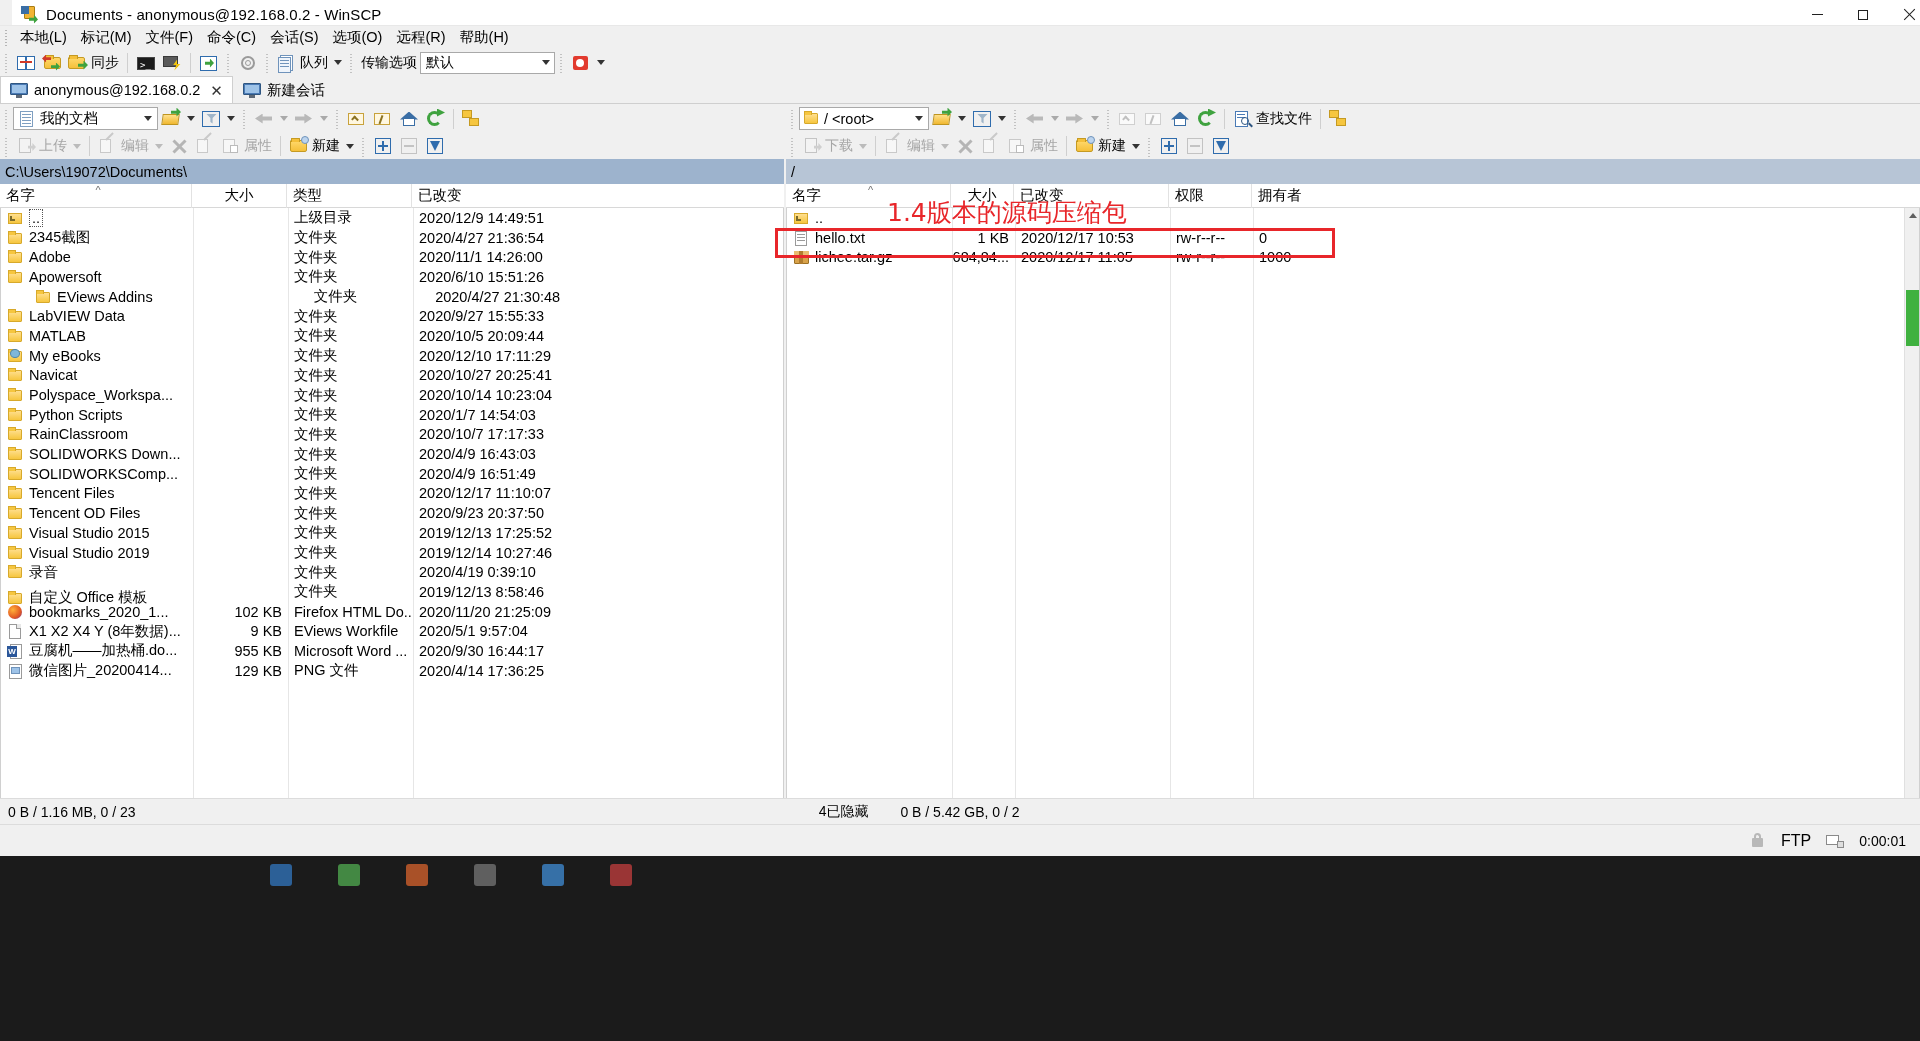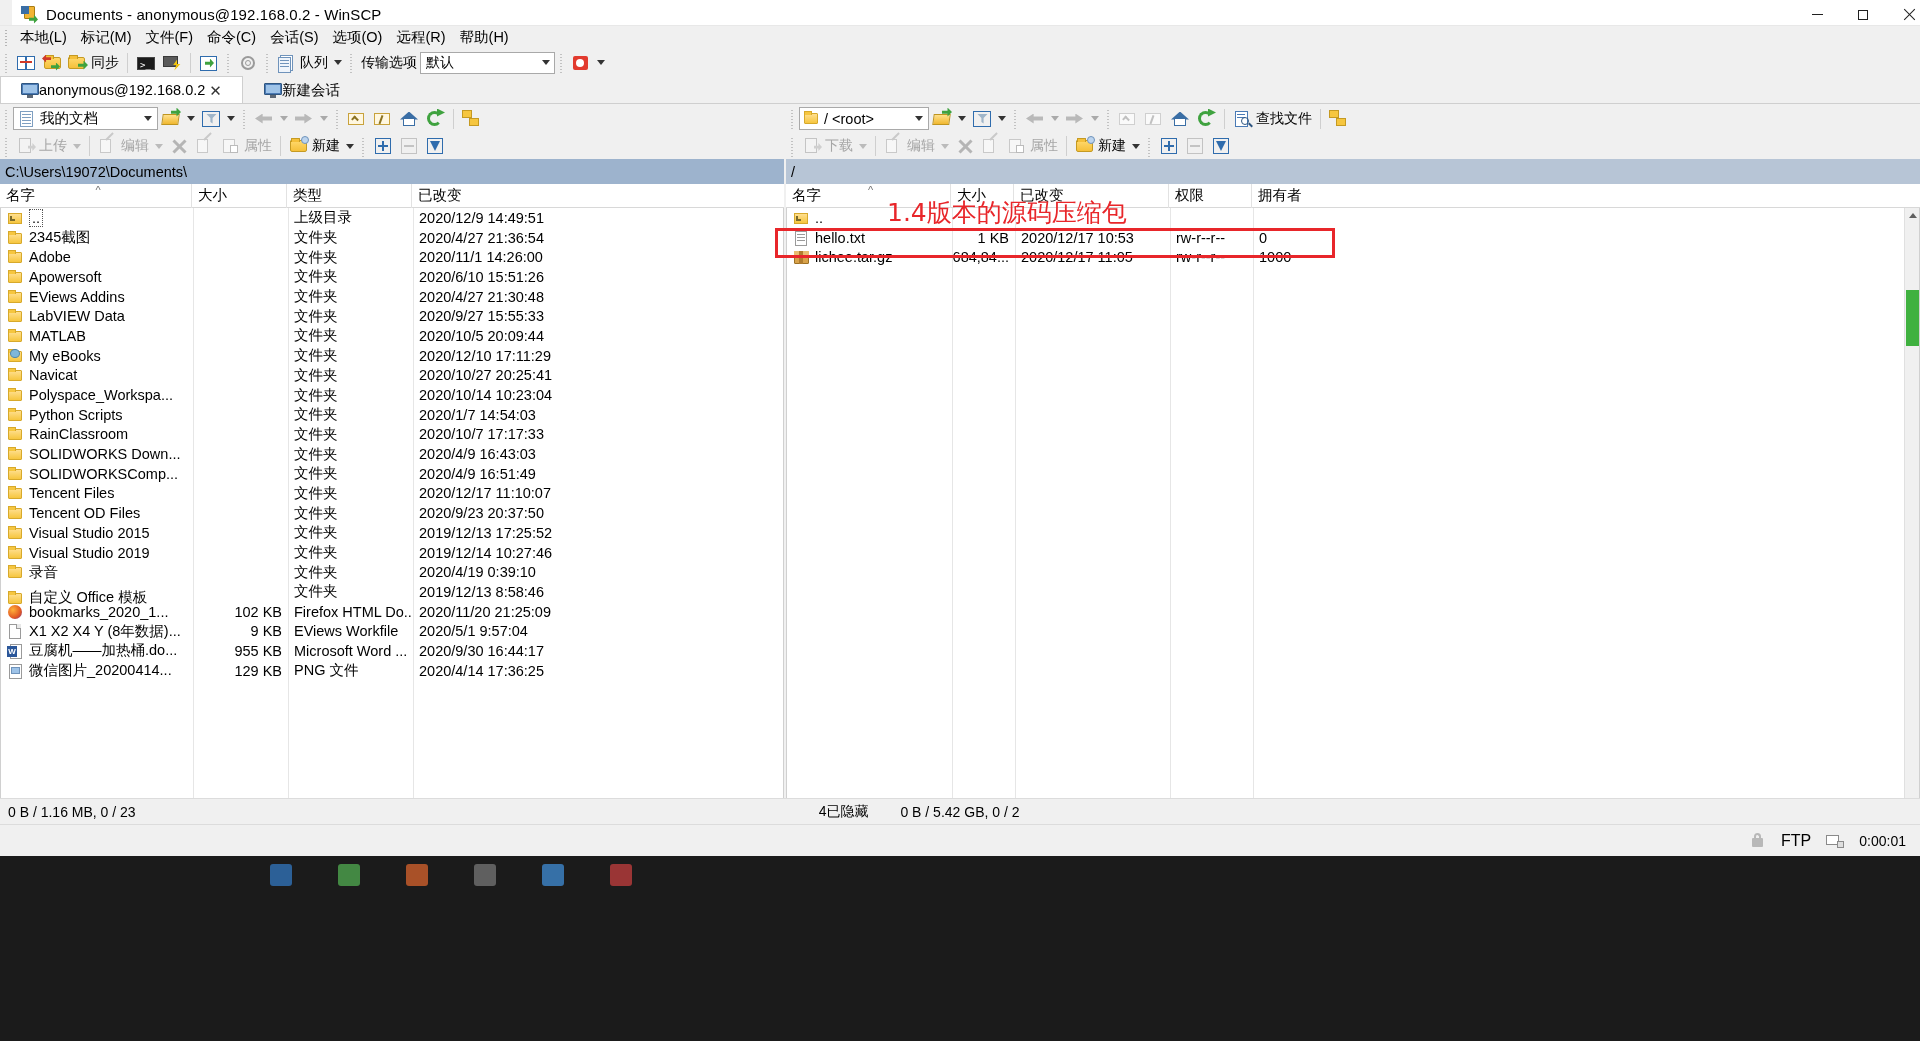--- a/index.html
+++ b/index.html
@@ -110,22 +110,22 @@
     clip-path: polygon(0 35%, 55% 35%, 55% 0, 100% 50%, 55% 100%, 55% 70%, 0 70%);
   }
 
   
   .tabstrip {
     position: absolute; left: 0; top: 77px; width: 1920px; height: 27px;
     background: #f0f0f0; display: flex; align-items: flex-end;
     border-bottom: 1px solid #cfcfcf;
   }
   .tab {
-    height: 26px; display: flex; align-items: center; 
-    padding: 0 20px; font-size: 14.5px; border: 1px solid transparent; border-bottom: none;
+    height: 26px; display: flex; align-items: center; gap: 6px;
+    padding: 0 9px; font-size: 14.5px; border: 1px solid transparent; border-bottom: none;
   }
   .tab.active { background: #ffffff; border-color: #cfcfcf; position: relative; z-index: 2; height: 27px;}
   .tab-close { font-size: 15px; color: #333; margin-left: 4px; line-height:1; }
   .monitor-ico { width: 18px; height: 15px; position: relative; flex:none; }
   .monitor-ico .scr { position:absolute; left:0; top:0; width:18px; height:12px; background:#4a7ab5; border:1px solid #2f5681; border-radius:1px;}
   .monitor-ico .scr:after{content:"";position:absolute;left:1px;top:1px;right:1px;bottom:1px;background:#9ec3e8;}
   .monitor-ico .base { position:absolute; left:6px; top:12px; width:6px; height:3px; background:#5d6876;}
 
   
   .panel {
@@ -154,21 +154,21 @@
   }
   .panel.right .addressbar { background: #b7c5d6; }
 
   .listhead {
     height: 24px; background: #fff; display: flex; align-items: center;
     border-bottom: 1px solid #d8d8d8; font-size: 14.5px;
   }
   .hcell { height: 24px; display: flex; align-items: center; position: relative;
            border-right: 1px solid #e2e2e2; padding: 0 6px; }
   .hcell .sortmark { position:absolute; left:50%; top:0px; font-size:11px; color:#707070; }
-  .hcell.right { justify-content: flex-start; }
+  .hcell.right { justify-content: center; }
 
   .listbody {
     background: #fff; position: relative; overflow: hidden;
     height: calc(100% - 29px - 25px - 24px);
     border: 1px solid #d0d0d0; border-top: none;
   }
   .row { height: 19.7px; display: flex; align-items: center; font-size: 14.5px; white-space: nowrap;}
   .cell { height: 19.7px; display:flex; align-items:center; padding: 0 6px; overflow:hidden; }
   .cell.right { justify-content: flex-end; }
   .col-name { width: 190px; }
@@ -600,21 +600,21 @@
             <span class="rowicon">
               <span class="fld"></span>
             </span>
             <span>Apowersoft</span>
           </div>
           <div class="cell right" style="width: 95px;"></div>
           <div class="cell" style="width: 125px;">文件夹</div>
           <div class="cell" style="width: 365px;">2020/6/10  15:51:26</div>
         </div>
         <div class="row">
-          <div class="cell" style="width: 192px;">
+          <div class="cell" style="width: 192px; margin-left: 28px;">
             <span class="rowicon">
               <span class="fld"></span>
             </span>
             <span>EViews Addins</span>
           </div>
           <div class="cell right" style="width: 95px;"></div>
           <div class="cell" style="width: 125px;">文件夹</div>
           <div class="cell" style="width: 365px;">2020/4/27  21:30:48</div>
         </div>
         <div class="row">

